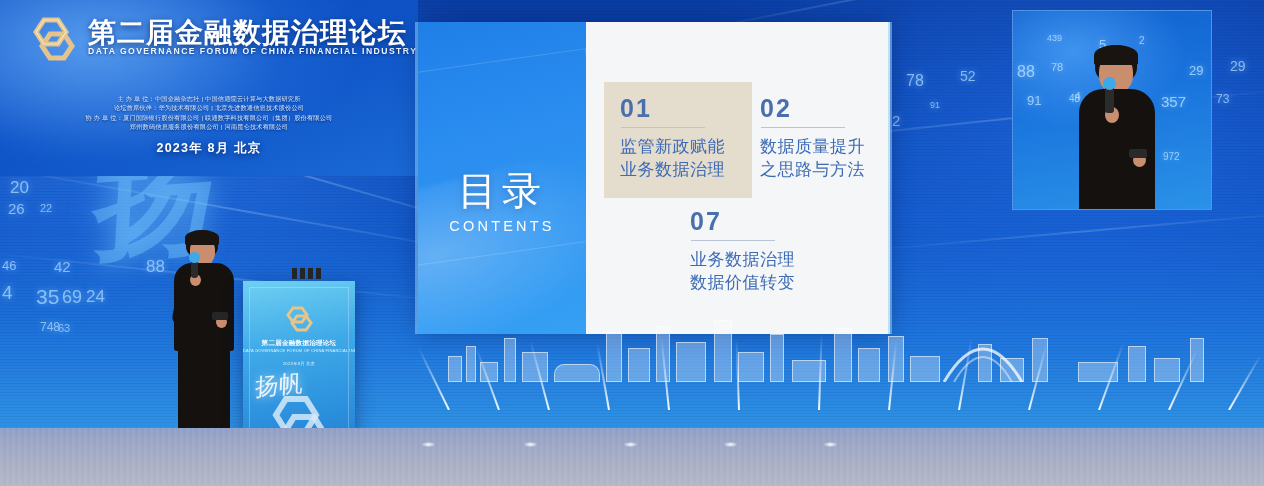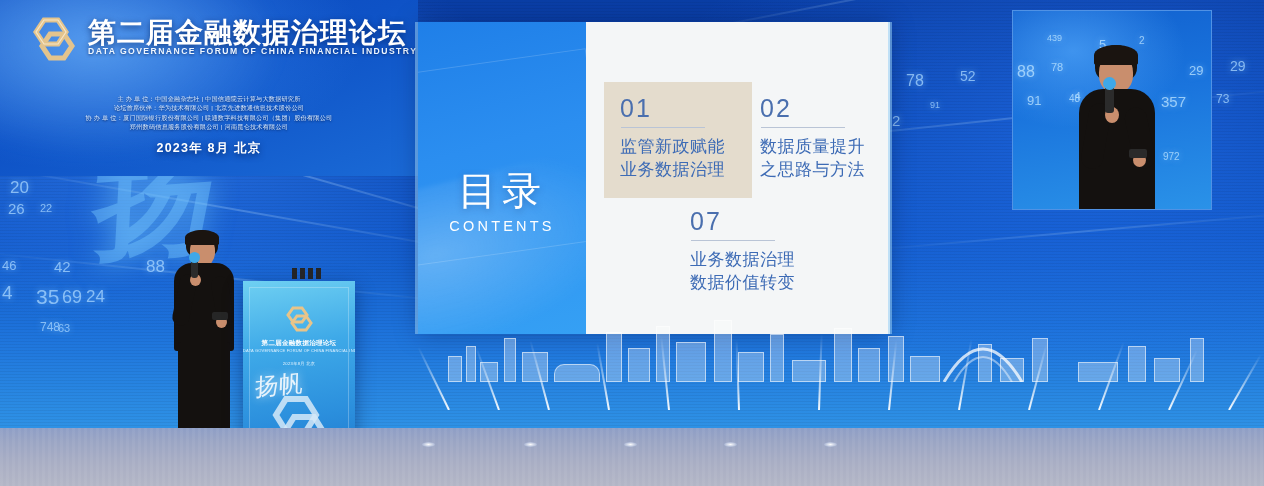--- a/index.html
+++ b/index.html
@@ -112,21 +112,21 @@
     font-size:39px; letter-spacing:5px; line-height:42px;
     text-shadow:0 2px 7px rgba(0,40,110,.4);
   }
   .sl-sub{
     position:absolute; left:0; top:196px; width:168px; text-align:center;
     color:#fff; font-size:14.5px; letter-spacing:3.2px; font-weight:400;
   }
 
   .toc-item{ position:absolute; }
   .toc-num{
-    font-family:"Liberation Sans",sans-serif; font-size:25px; font-weight:400;
+    font-family:"Liberation Sans",sans-serif; font-size:25px; font-weight:700;
     color:#4a6fae; letter-spacing:2px; line-height:28px;
   }
   .toc-rule{ width:84px; height:1px; background:#b9c4d6; margin:5px 0 7px 1px; }
   .toc-text{
     font-family:"DejaVu Sans",sans-serif; font-size:17px; line-height:23px;
     color:#3d6bb5; letter-spacing:.5px; white-space:nowrap;
   }
   .toc-hl{
     position:absolute; background:#e4dccd;
   }

